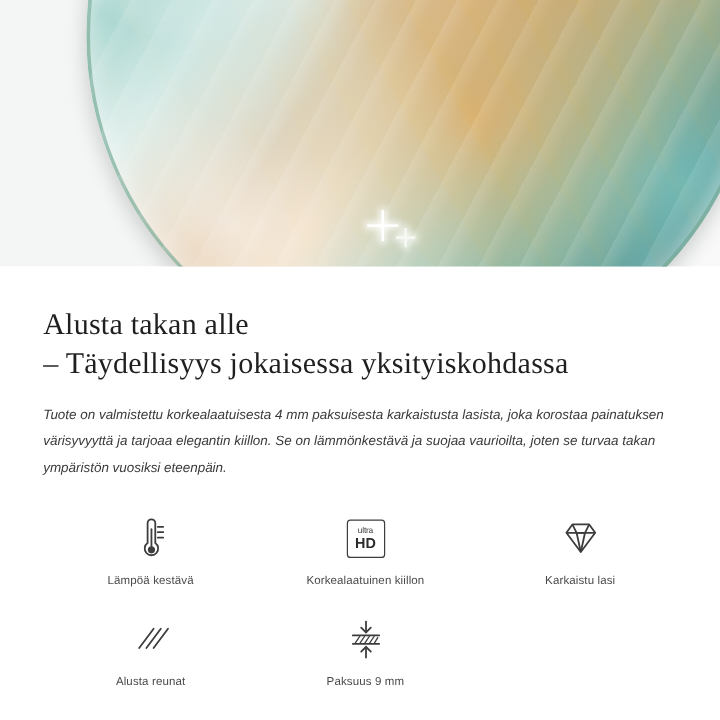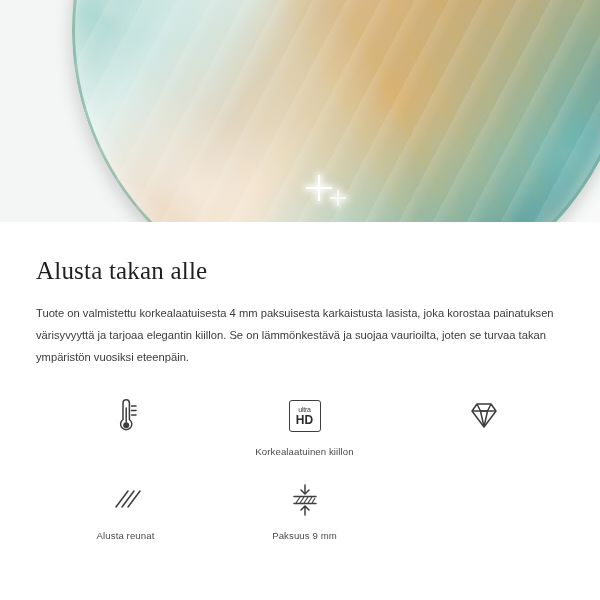--- a/index.html
+++ b/index.html
@@ -115,20 +115,21 @@
   }
   .headline .line2 { display: block; }
 
   .body-copy {
     margin: 16px 0 0 0;
     font-size: 11.2px;
     line-height: 1.95;
     color: #3a3a3a;
     max-width: 540px;
     text-align: left;
+    font-style: italic;
   }
 
   
   .features {
     margin-top: 26px;
     display: grid;
     grid-template-columns: repeat(3, 1fr);
     grid-row-gap: 22px;
     justify-items: center;
   }
@@ -176,39 +177,41 @@
       <div class="plate-rim"></div>
     </div>
     <div class="sparkle s1"></div>
     <div class="sparkle s2"></div>
   </div>
 
   <div class="content">
 
     <h1 class="headline">
       <span>Alusta takan alle</span>
+      <span class="line2">– Täydellisyys jokaisessa yksityiskohdassa</span>
     </h1>
 
     <p class="body-copy">Tuote on valmistettu korkealaatuisesta 4 mm paksuisesta karkaistusta lasista, joka korostaa painatuksen värisyvyyttä ja tarjoaa elegantin kiillon. Se on lämmönkestävä ja suojaa vaurioilta, joten se turvaa takan ympäristön vuosiksi eteenpäin.</p>
 
     <div class="features">
 
       <div class="feature">
         <div class="feature-icon">
           <svg width="34" height="38" viewBox="0 0 34 38">
             <g fill="none" stroke="#3d3d3d" stroke-width="1.5" stroke-linecap="round">
               <path d="M14 6 a3.2 3.2 0 0 1 6.4 0 v16.5 a5.6 5.6 0 1 1 -6.4 0 Z"></path>
               <line x1="17.2" y1="11" x2="17.2" y2="25"></line>
               <line x1="22.5" y1="9" x2="27" y2="9"></line>
               <line x1="22.5" y1="13.5" x2="27" y2="13.5"></line>
               <line x1="22.5" y1="18" x2="27" y2="18"></line>
             </g>
             <circle cx="17.2" cy="28.2" r="3" fill="#3d3d3d"></circle>
           </svg>
         </div>
+        <div class="feature-label">Lämpöä kestävä</div>
       </div>
 
       <div class="feature">
         <div class="feature-icon">
           <div class="ultrahd-box">
             <span class="u1">ultra</span>
             <span class="u2">HD</span>
           </div>
         </div>
         <div class="feature-label">Korkealaatuinen kiillon</div>
@@ -220,20 +223,21 @@
           <svg width="38" height="34" viewBox="0 0 38 34">
             <g fill="none" stroke="#3d3d3d" stroke-width="1.5" stroke-linejoin="round">
               <path d="M7 12 L12 5 H26 L31 12 L19 28 Z"></path>
               <path d="M7 12 H31"></path>
               <path d="M12 5 L15.5 12 L19 28"></path>
               <path d="M26 5 L22.5 12 L19 28"></path>
               <path d="M15.5 12 H22.5"></path>
             </g>
           </svg>
         </div>
+        <div class="feature-label">Karkaistu lasi</div>
       </div>
 
       <div class="feature">
         <div class="feature-icon">
           <svg width="40" height="34" viewBox="0 0 40 34">
             <g stroke="#3d3d3d" stroke-width="1.5" stroke-linecap="round">
               <line x1="10" y1="24" x2="22" y2="8"></line>
               <line x1="16" y1="24" x2="28" y2="8"></line>
               <line x1="22" y1="24" x2="34" y2="8"></line>
             </g>

